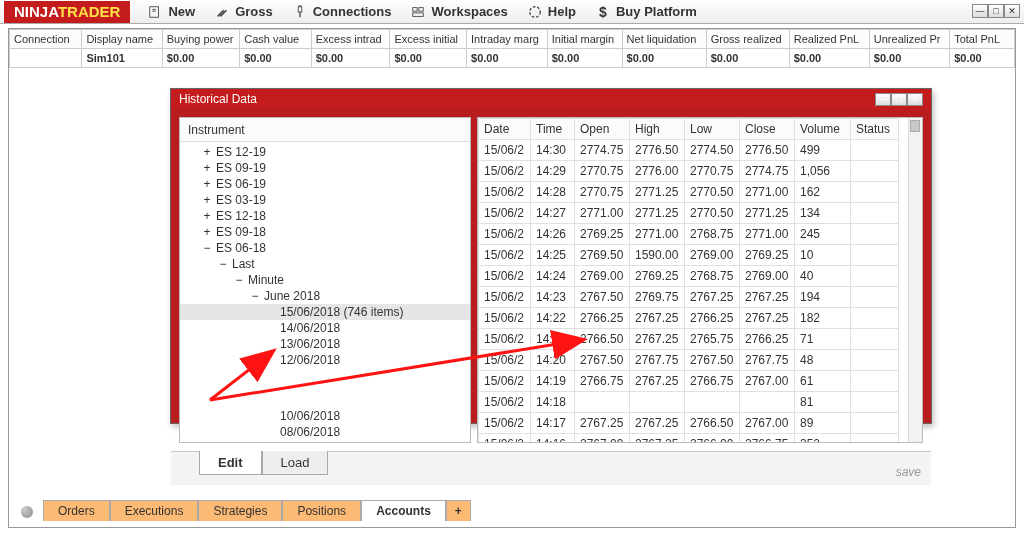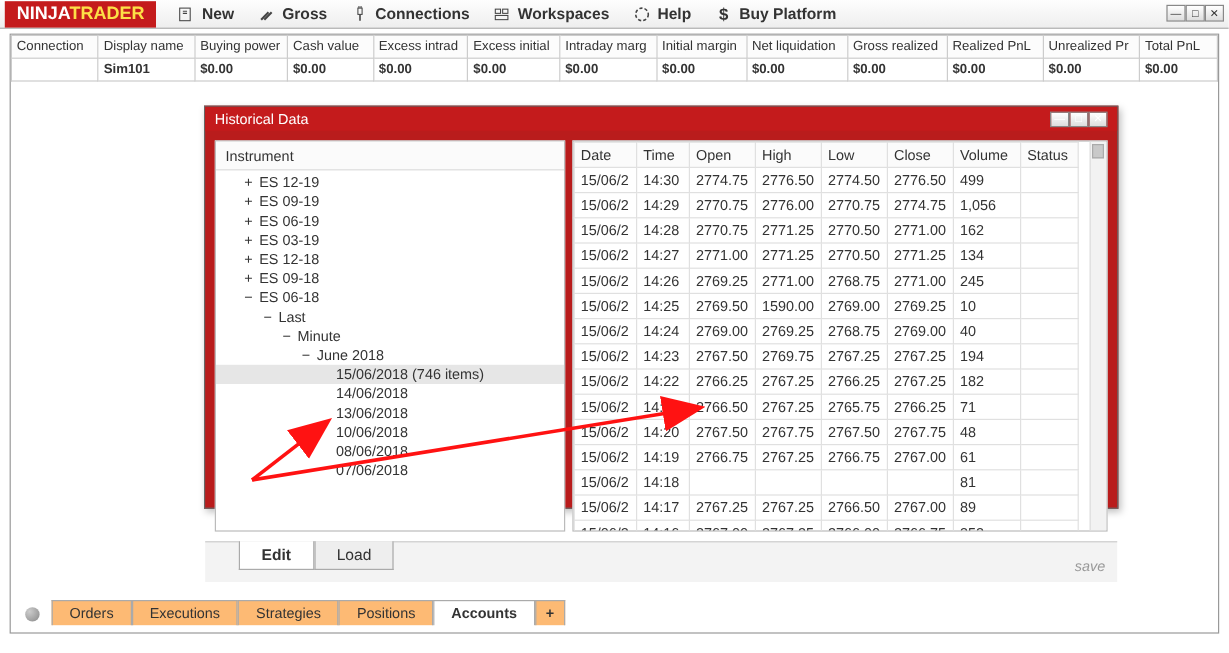--- a/index.html
+++ b/index.html
@@ -416,20 +416,24 @@
           <div class="tree-row" style="padding-left: 86px;">
             <span class="toggle"></span>
             <span>14/06/2018</span>
           </div>
           <div class="tree-row" style="padding-left: 86px;">
             <span class="toggle"></span>
             <span>13/06/2018</span>
           </div>
           <div class="tree-row" style="padding-left: 86px;">
             <span class="toggle"></span>
+            <span>12/06/2018</span>
+          </div>
+          <div class="tree-row" style="padding-left: 86px; margin-top: 40px;">
+            <span class="toggle"></span>
             <span>10/06/2018</span>
           </div>
           <div class="tree-row" style="padding-left: 86px;">
             <span class="toggle"></span>
             <span>08/06/2018</span>
           </div>
           <div class="tree-row" style="padding-left: 86px;">
             <span class="toggle"></span>
             <span>07/06/2018</span>
           </div>

